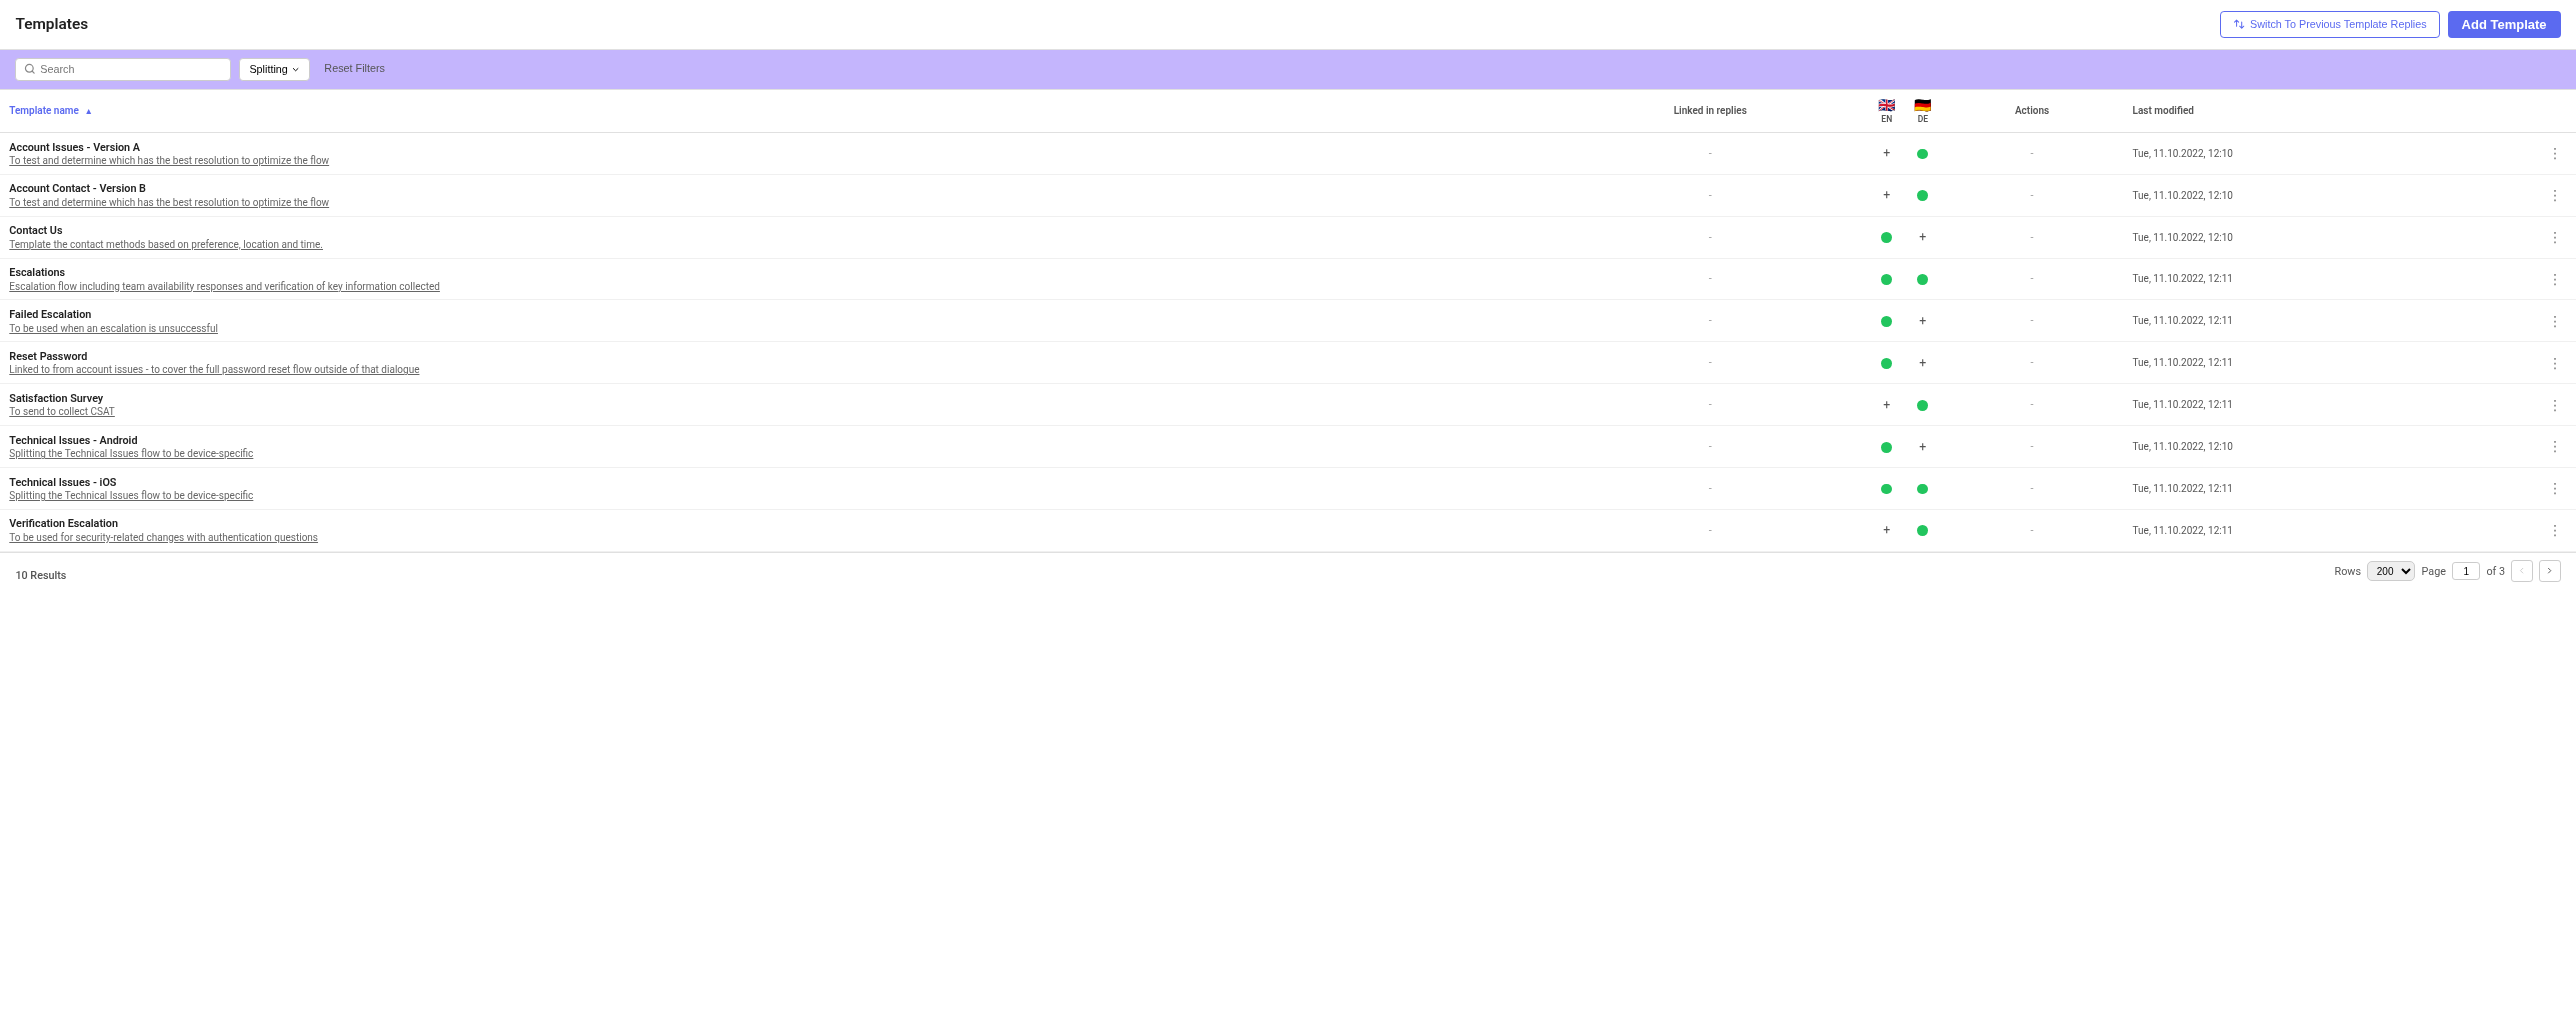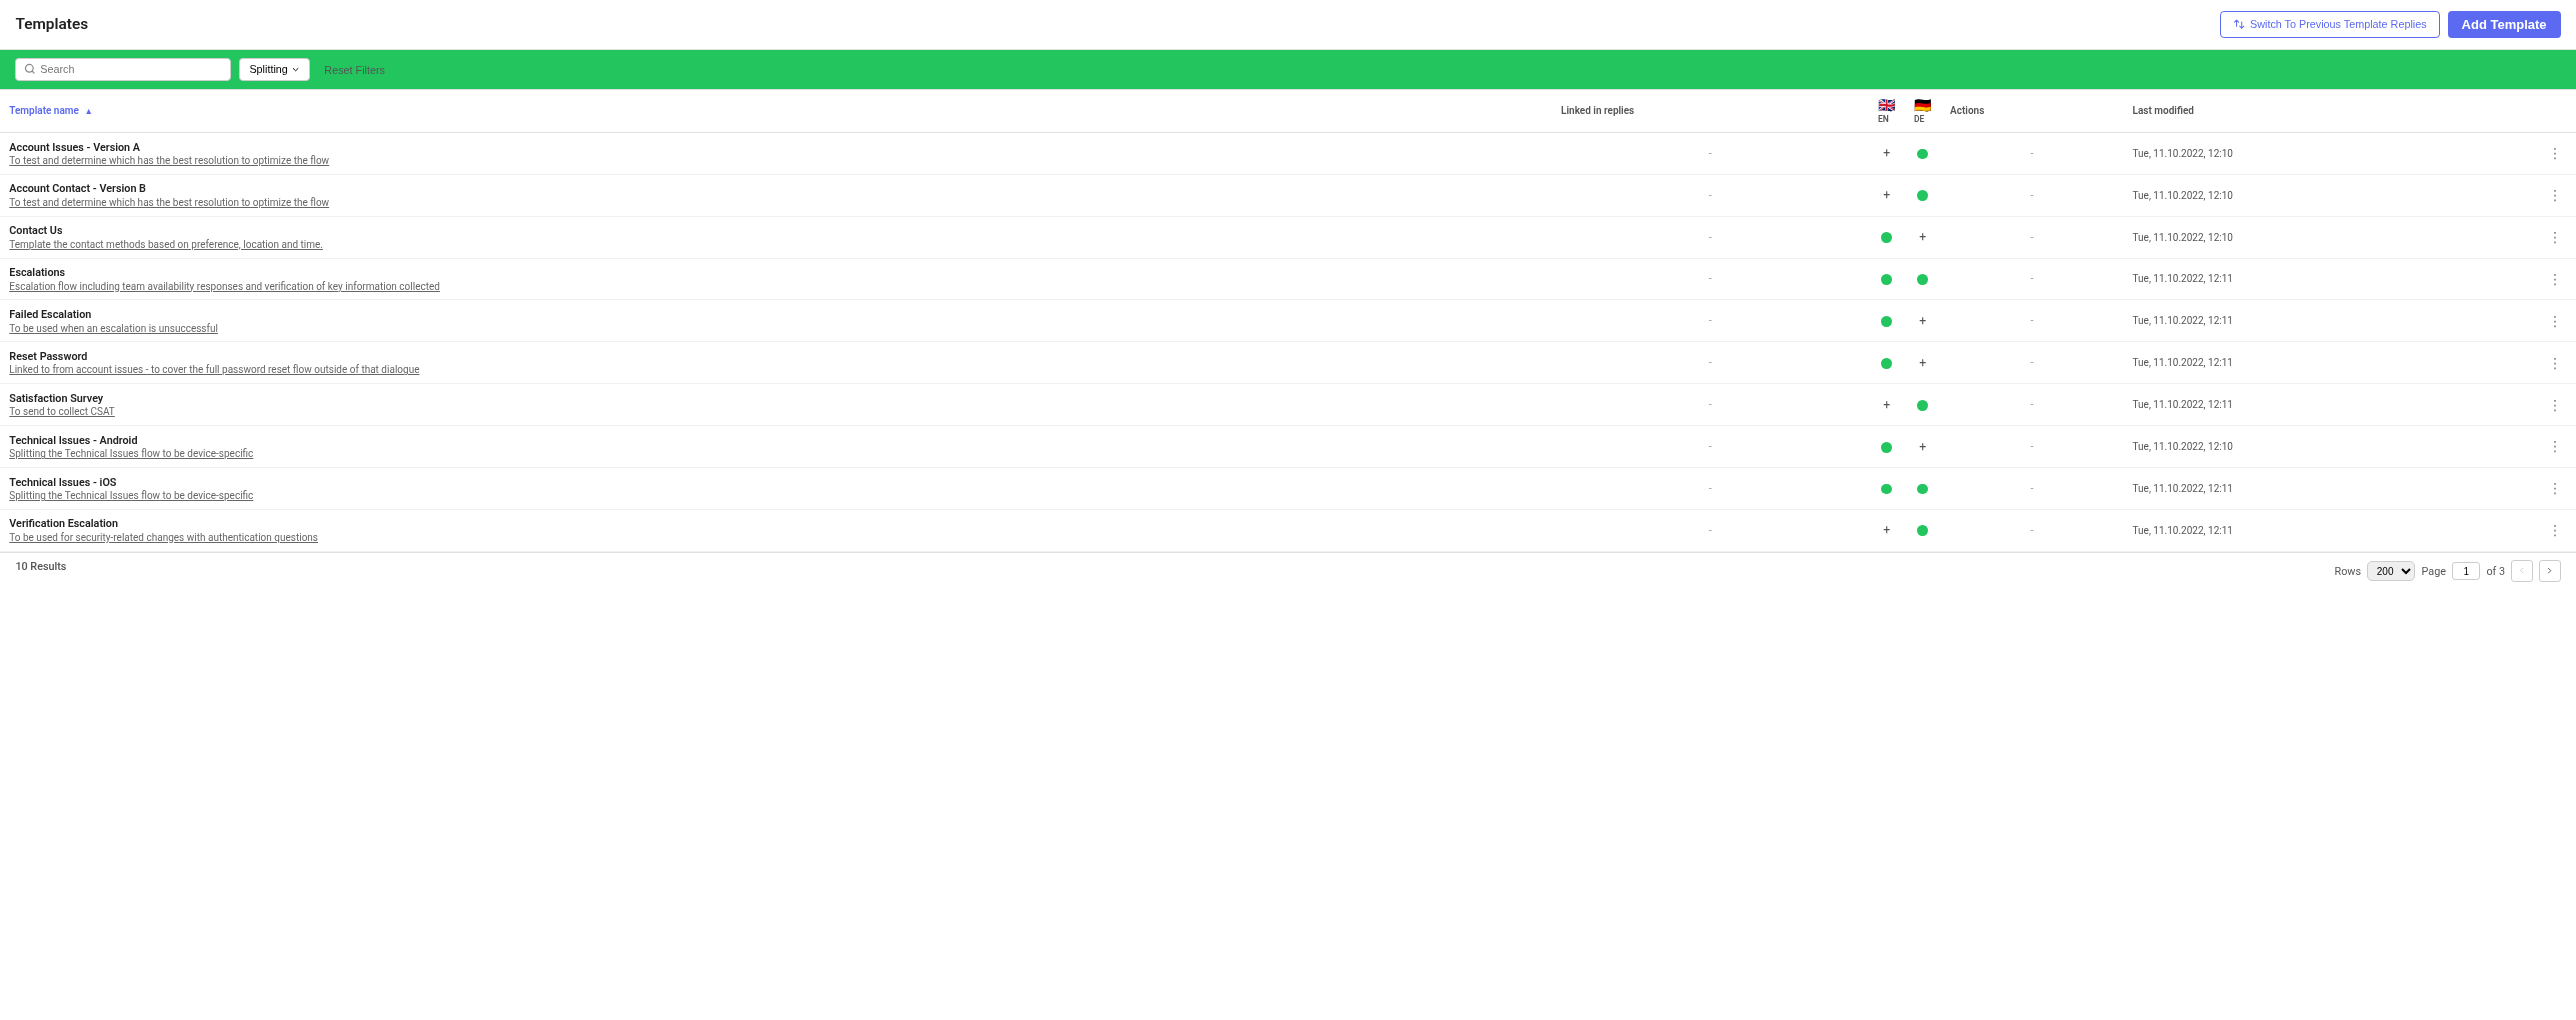--- a/index.html
+++ b/index.html
@@ -19,23 +19,23 @@
       background: #fff; padding: 6.2px 12.3px; border-radius: 3.9px;
       cursor: pointer; font-size: 10.8px; font-weight: 500;
     }
     .btn-add {
       background: #5b6af0; color: #fff; border: none;
       padding: 6.2px 14px; border-radius: 3.9px; cursor: pointer;
       font-size: 13px; font-weight: 600;
     }
 
     .filter-bar {
-      display: flex; align-items: flex-end; gap: 7.7px;
+      display: flex; align-items: flex-start; gap: 7.7px;
       padding: 7.7px 15.4px; border-bottom: 0.8px solid #e0e0e0;
-      background: #22c55e;
+      background: #c4b5fd;
     }
     .search-wrapper {
       display: flex; align-items: center; gap: 4.6px;
       border: 1.2px solid #ccc; border-radius: 3.9px;
       padding: 4.6px 7.7px; width: 216px; background: #fff;
     }
     .search-wrapper input {
       border: none; outline: none; font-size: 10.8px; width: 100%;
     }
     .search-icon-svg { color: #888; flex-shrink: 0; }
@@ -52,21 +52,21 @@
 
     .table-container { overflow-x: auto; }
     table { width: 100%; border-collapse: collapse; }
     thead tr { border-bottom: 1.5px solid #e0e0e0; background: #fff; }
     thead th {
       padding: 7.7px 9.3px; text-align: left;
       font-size: 10px; font-weight: 600; color: #555;
       white-space: nowrap;
     }
     thead th.name-col { color: #5b6af0; cursor: pointer; }
-    thead th.center { }
+    thead th.center { text-align: center; }
 
     tbody tr { border-bottom: 0.8px solid #f0f0f0; }
     tbody td { padding: 7.7px 9.3px; vertical-align: middle; }
 
     .template-name { font-weight: 600; color: #222; font-size: 10.8px; }
     .template-desc { color: #666; font-size: 10px; margin-top: 1.5px; text-decoration: underline; }
 
     .linked-cell { text-align: center; color: #999; }
     .lang-cell { text-align: center; }
     .actions-cell { text-align: center; color: #999; }
@@ -81,21 +81,21 @@
       width: 14px; height: 14px; color: #555; font-size: 12.3px; cursor: pointer;
       vertical-align: middle;
     }
 
     .more-btn {
       background: none; border: none; cursor: pointer;
       color: #777; font-size: 14px; padding: 1.5px 4.6px; border-radius: 2.3px;
     }
 
     .footer {
-      display: flex; align-items: flex-start; justify-content: space-between;
+      display: flex; align-items: flex-end; justify-content: space-between;
       padding: 7.7px 15.4px; border-top: 0.8px solid #e0e0e0; background: #fff;
     }
     .footer-results { font-size: 10.8px; color: #555; font-weight: 500; }
     .footer-pagination { display: flex; align-items: center; gap: 6.2px; font-size: 10.8px; color: #555; }
     .rows-select {
       border: 1.2px solid #ccc; border-radius: 5px;
       padding: 2.3px 4.6px; font-size: 10px; cursor: pointer;
     }
     .page-input {
       border: 1.2px solid #ccc; border-radius: 3.1px;

